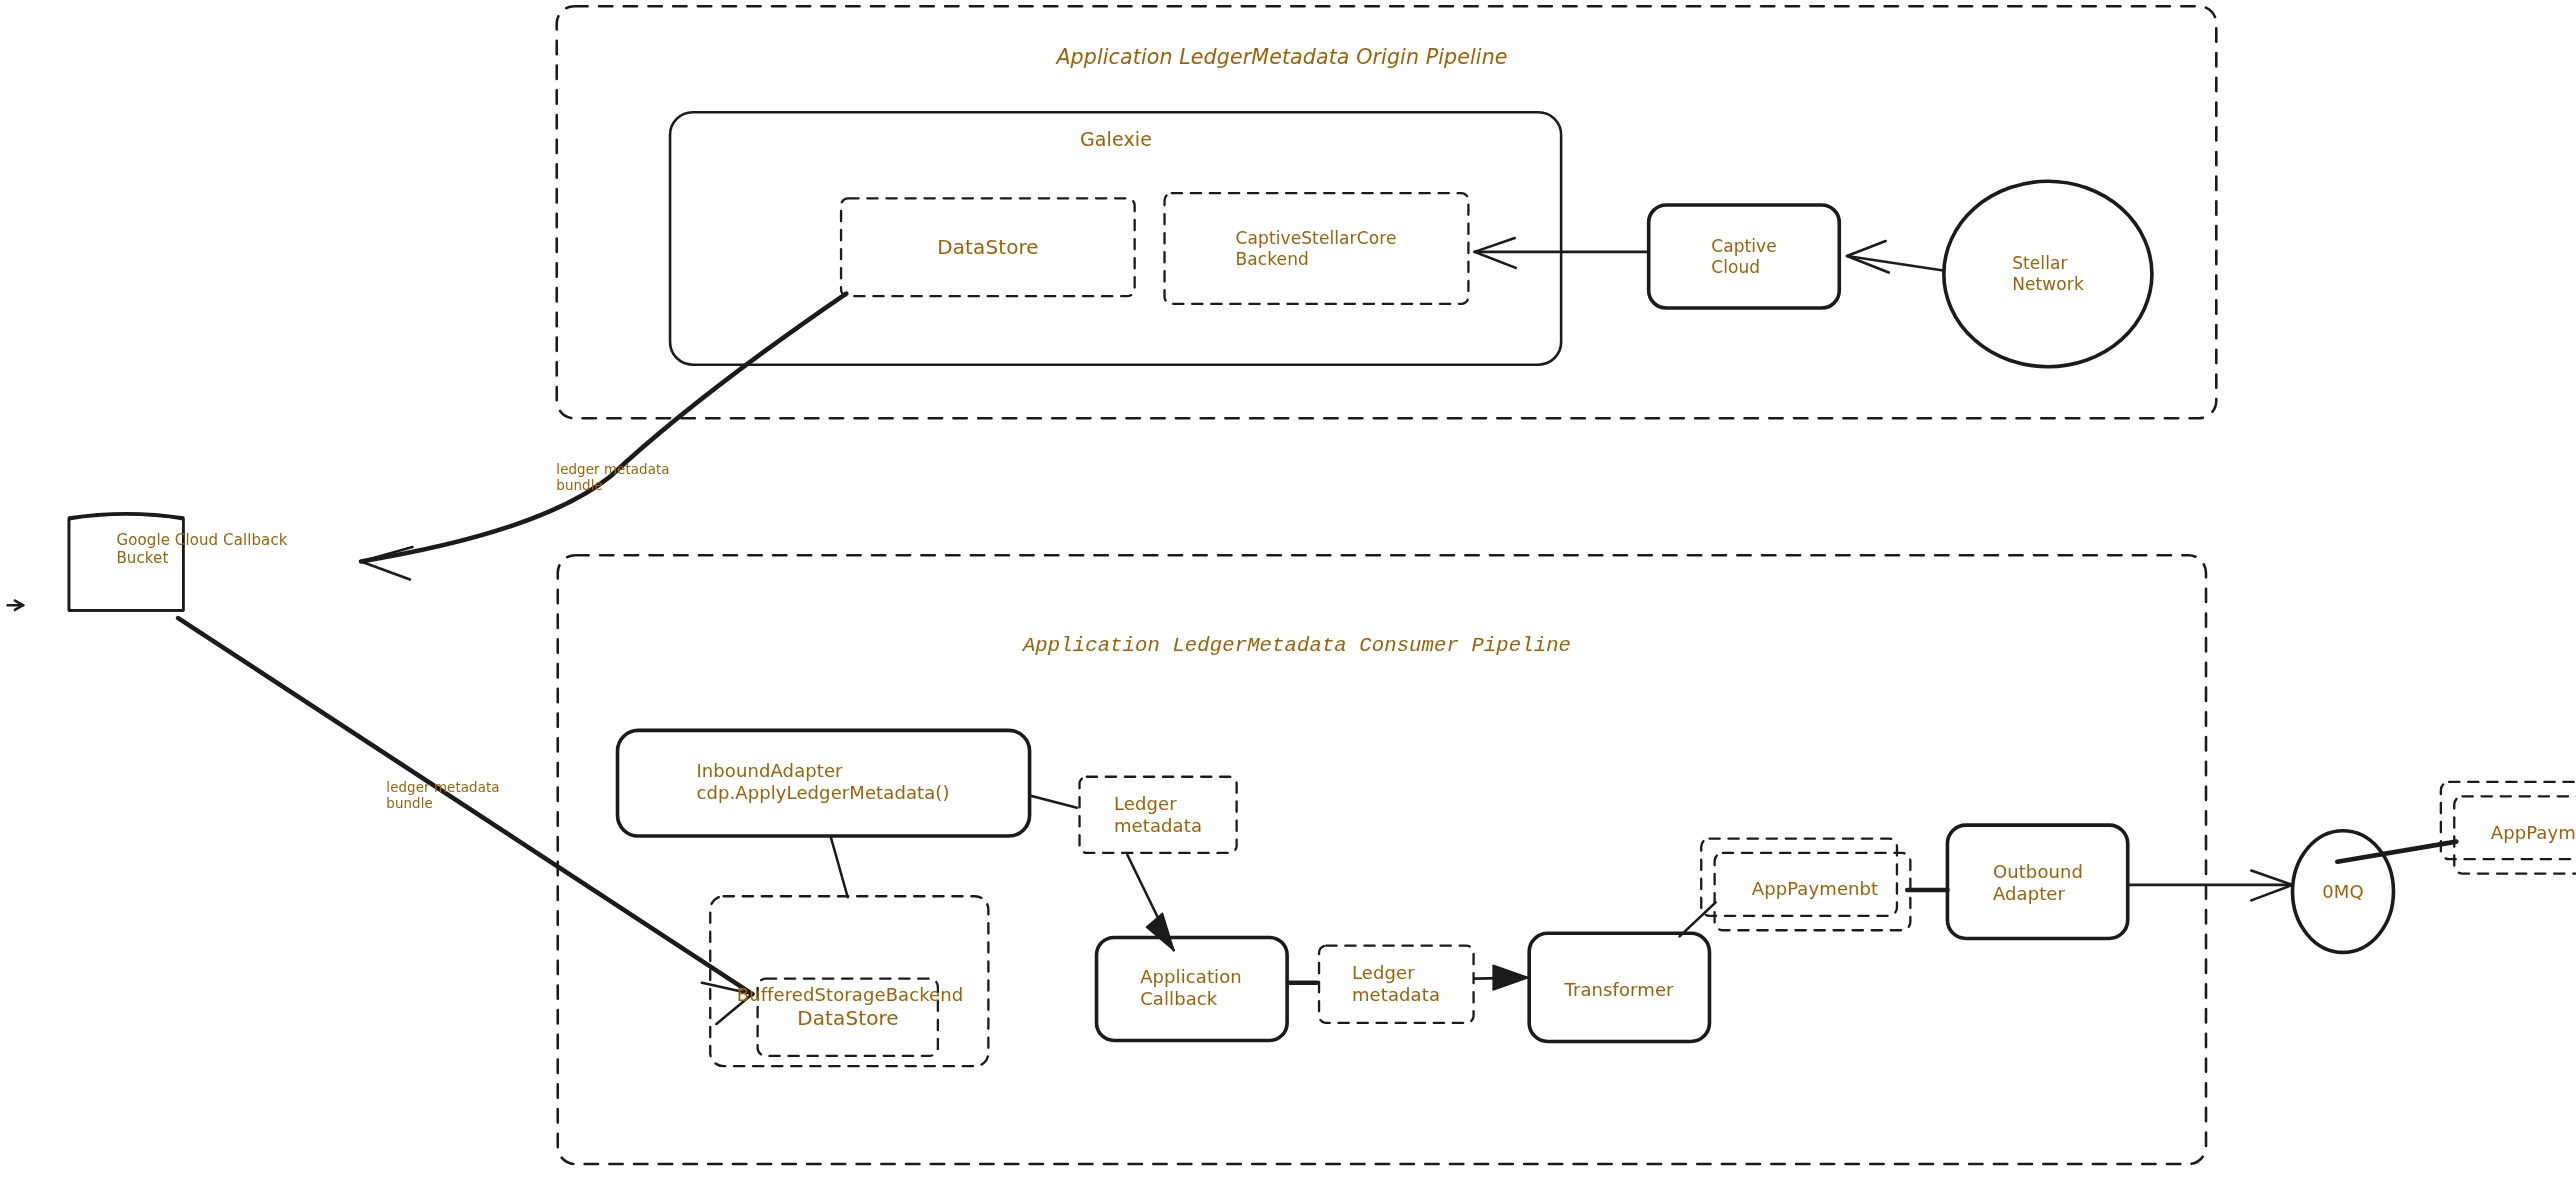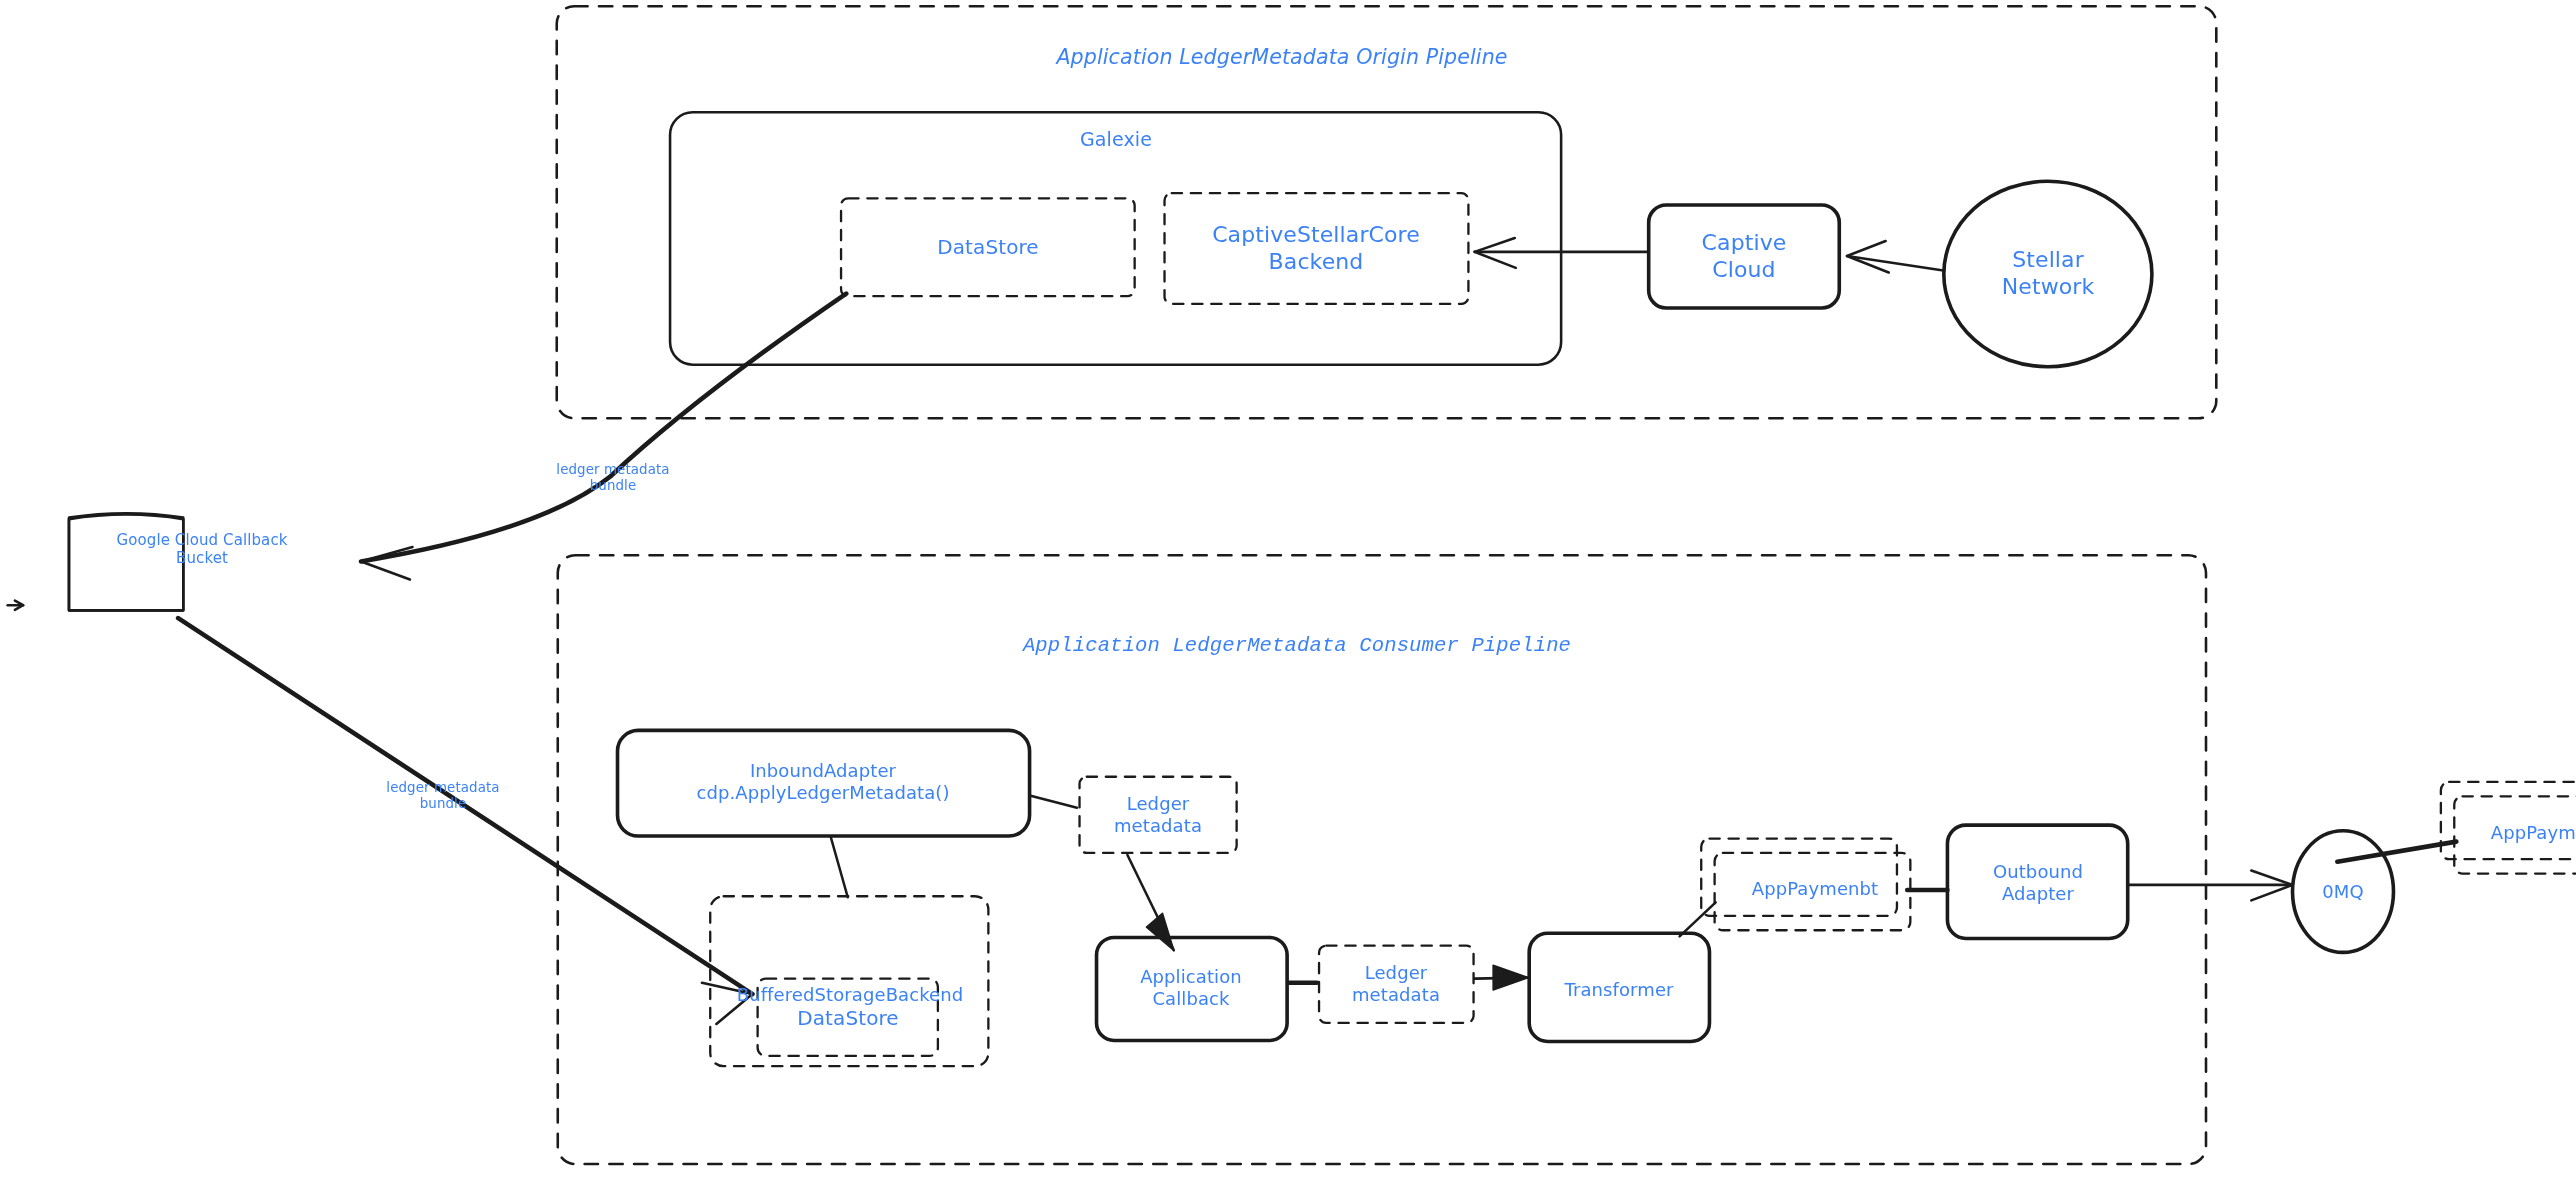--- a/index.html
+++ b/index.html
@@ -74,33 +74,32 @@
     stroke-linejoin: round;
   }
   .arrowhead-solid {
     fill: #1b1b1b;
     stroke: #1b1b1b;
     stroke-width: 3;
     stroke-linejoin: round;
   }
   .lbl {
     position: absolute;
-    color: #3b82f6;
+    color: #a16207;
     font-family: "DejaVu Sans", sans-serif;
-    text-align: center;
     line-height: 1.22;
     white-space: pre-line;
     transform: translate(-50%, -50%);
     pointer-events: auto;
     letter-spacing: 0.1px;
   }
   .lbl-pipeline-title { font-size: 20.6px; font-style: italic; }
   .lbl-group-title    { font-size: 19px; }
   .lbl-node-lg        { font-size: 20px; }
-  .lbl-node           { font-size: 22px; }
+  .lbl-node           { font-size: 17px; }
   .lbl-node-sm        { font-size: 15px; }
   .lbl-node-xs        { font-size: 18px; }
   .lbl-edge           { font-size: 13.4px; }
 </style>
 </head>
 <body>
 
 <div id="canvas">
 
   <svg id="diagram" viewBox="0 0 5811 2289">

